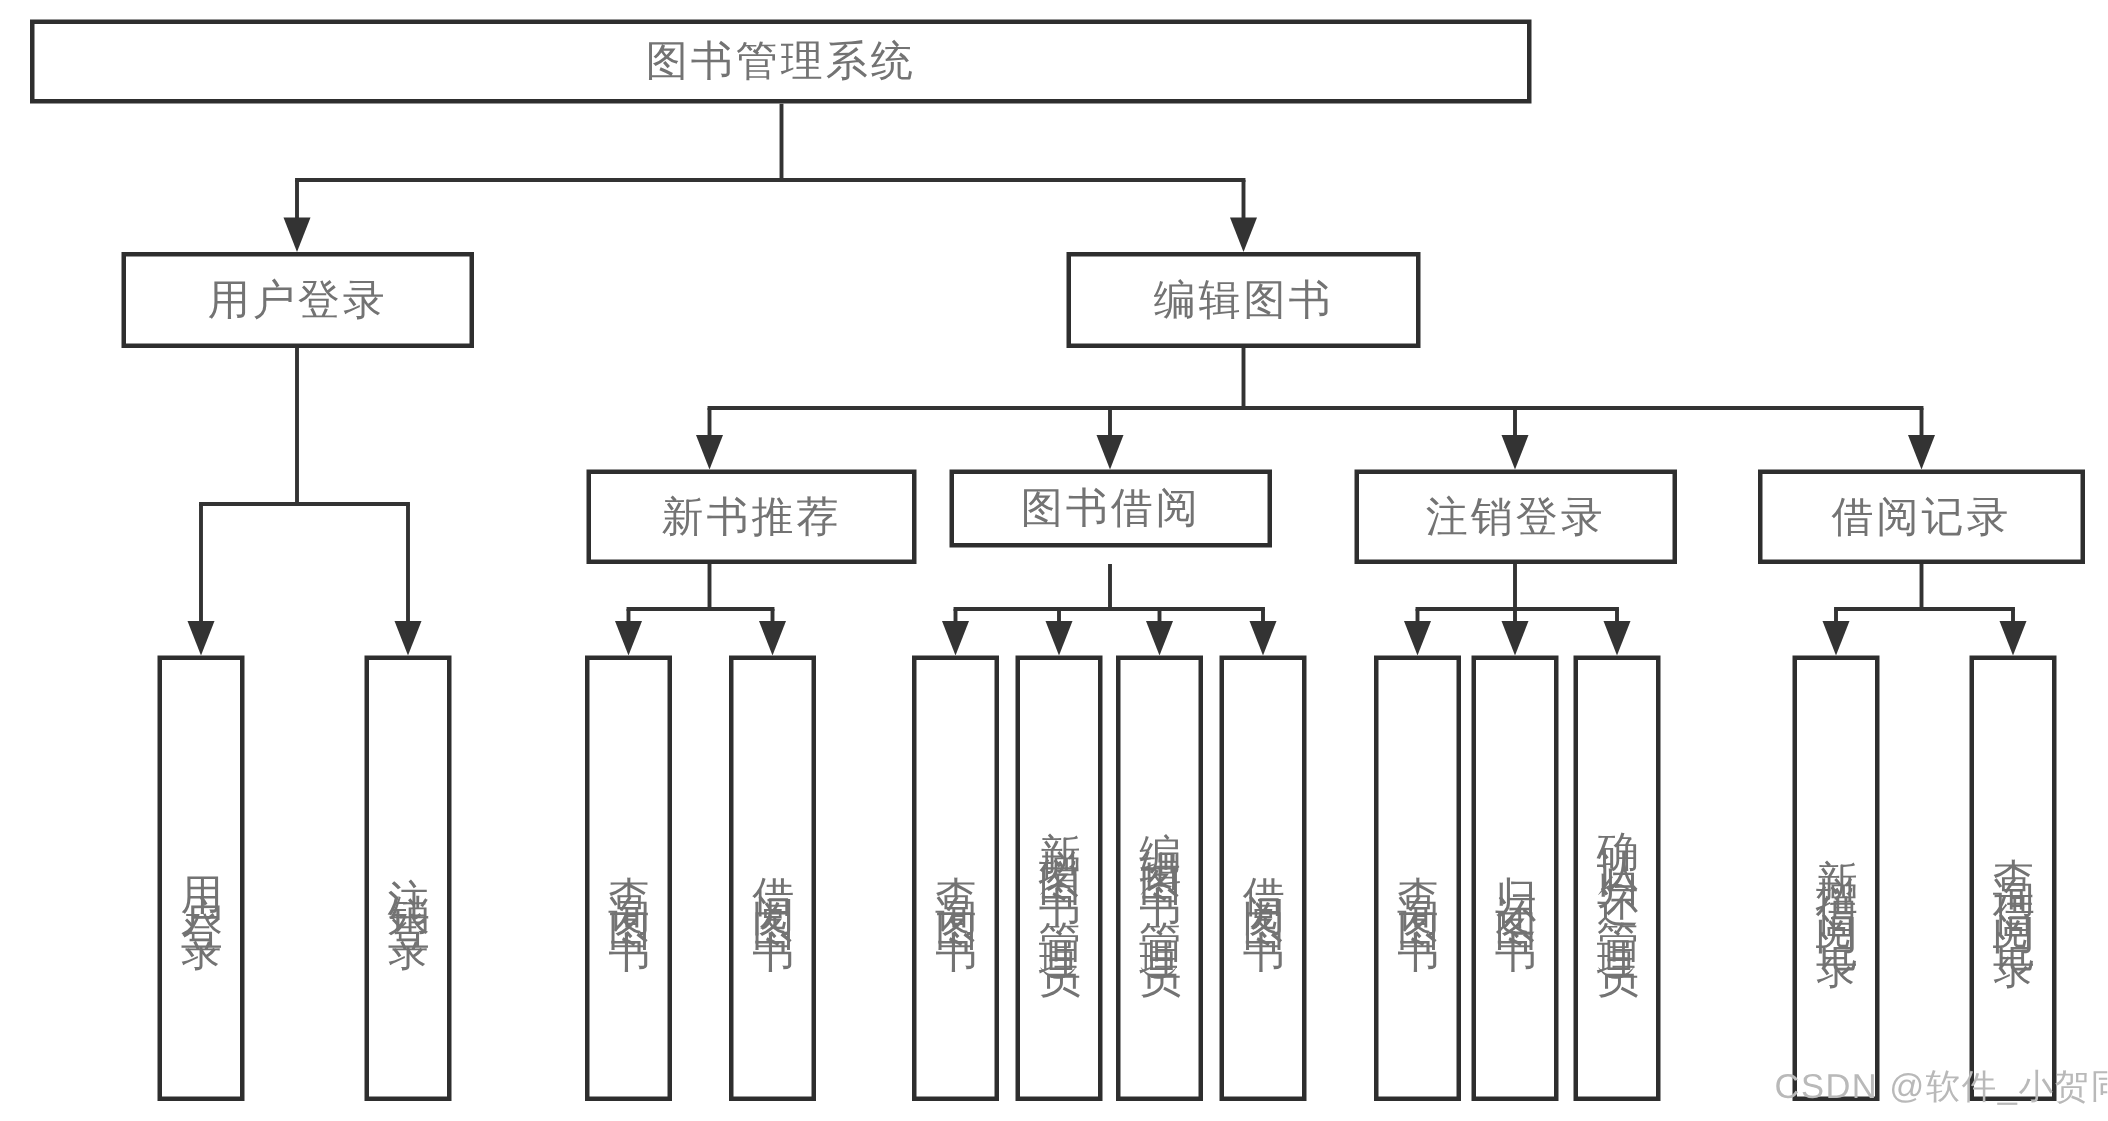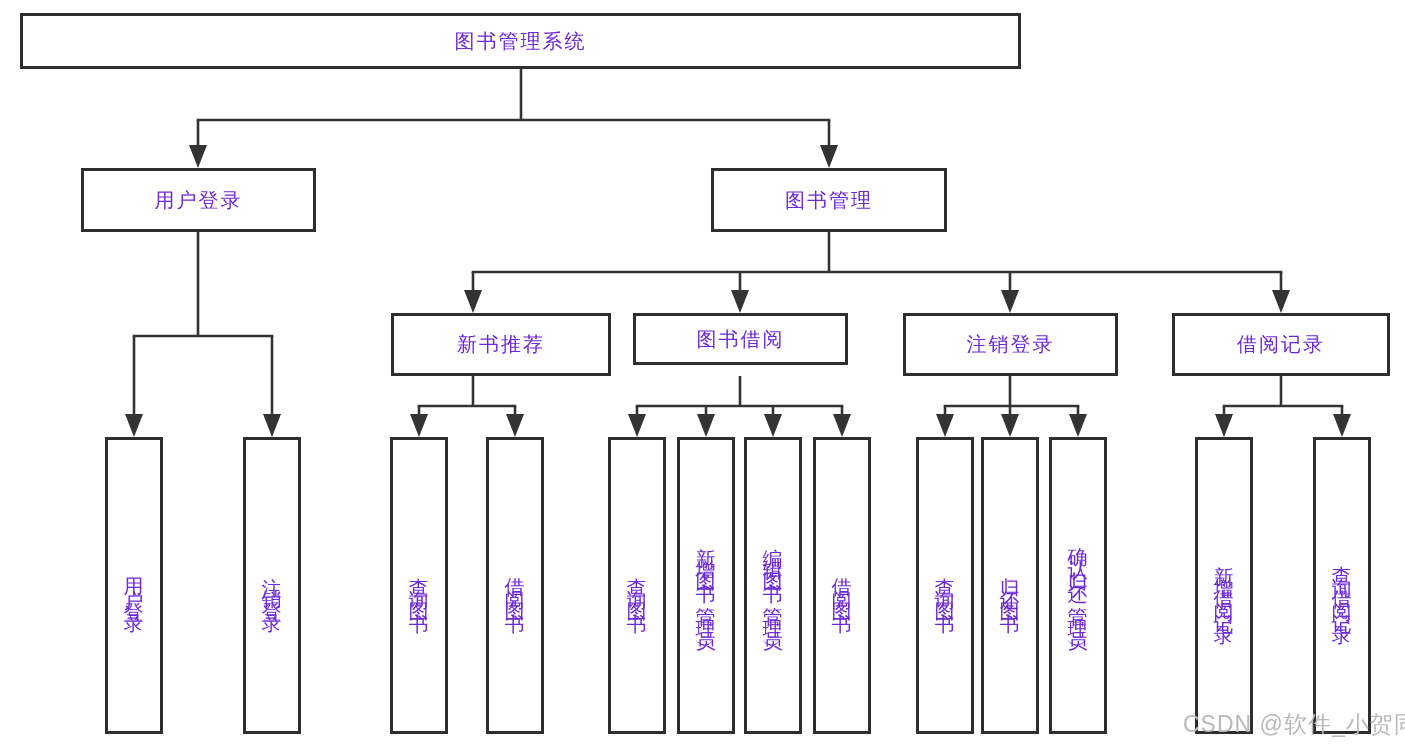--- a/index.html
+++ b/index.html
@@ -13,22 +13,22 @@
   }
   #wires { position: absolute; left: 0; top: 0; width: 1405px; height: 747px; }
   .box {
     position: absolute;
     box-sizing: border-box;
     background: #ffffff;
     border: 3px solid #2e2e2e;
     display: flex;
     align-items: center;
     justify-content: center;
-    color: #6d28d9;
-    font-size: 20px;
+    color: #737373;
+    font-size: 28px;
     letter-spacing: 2px;
     white-space: nowrap;
   }
   .vbox {
     writing-mode: vertical-rl;
     text-orientation: mixed;
     letter-spacing: 12px;
     line-height: 1;
     white-space: nowrap;
   }
@@ -121,21 +121,21 @@
         <line x1="1342" y1="406" x2="1342" y2="420"></line>
         <polygon points="1215,414 1233,414 1224,437" stroke="none"></polygon>
         <polygon points="1333,414 1351,414 1342,437" stroke="none"></polygon>
       </g>
     </g>
   </svg>
 
   <div class="box" style="left:20px; top:13px; width:1001px; height:56px;">图书管理系统</div>
 
   <div class="box" style="left:81px; top:168px; width:235px; height:64px;">用户登录</div>
-  <div class="box" style="left:711px; top:168px; width:236px; height:64px;">图书管理</div>
+  <div class="box" style="left:711px; top:168px; width:236px; height:64px;">编辑图书</div>
 
   <div class="box" style="left:363px; top:313px; width:220px; height:63px;margin-left:28px;">新书推荐</div>
   <div class="box" style="left:633px; top:313px; width:215px; height:52px;">图书借阅</div>
   <div class="box" style="left:903px; top:313px; width:215px; height:63px;">注销登录</div>
   <div class="box" style="left:1172px; top:313px; width:218px; height:63px;">借阅记录</div>
 
   <div class="box vbox" style="left:105px; top:437px; width:58px; height:297px;">用户登录</div>
   <div class="box vbox" style="left:243px; top:437px; width:58px; height:297px;">注销登录</div>
 
   <div class="box vbox" style="left:390px; top:437px; width:58px; height:297px;">查询图书</div>

